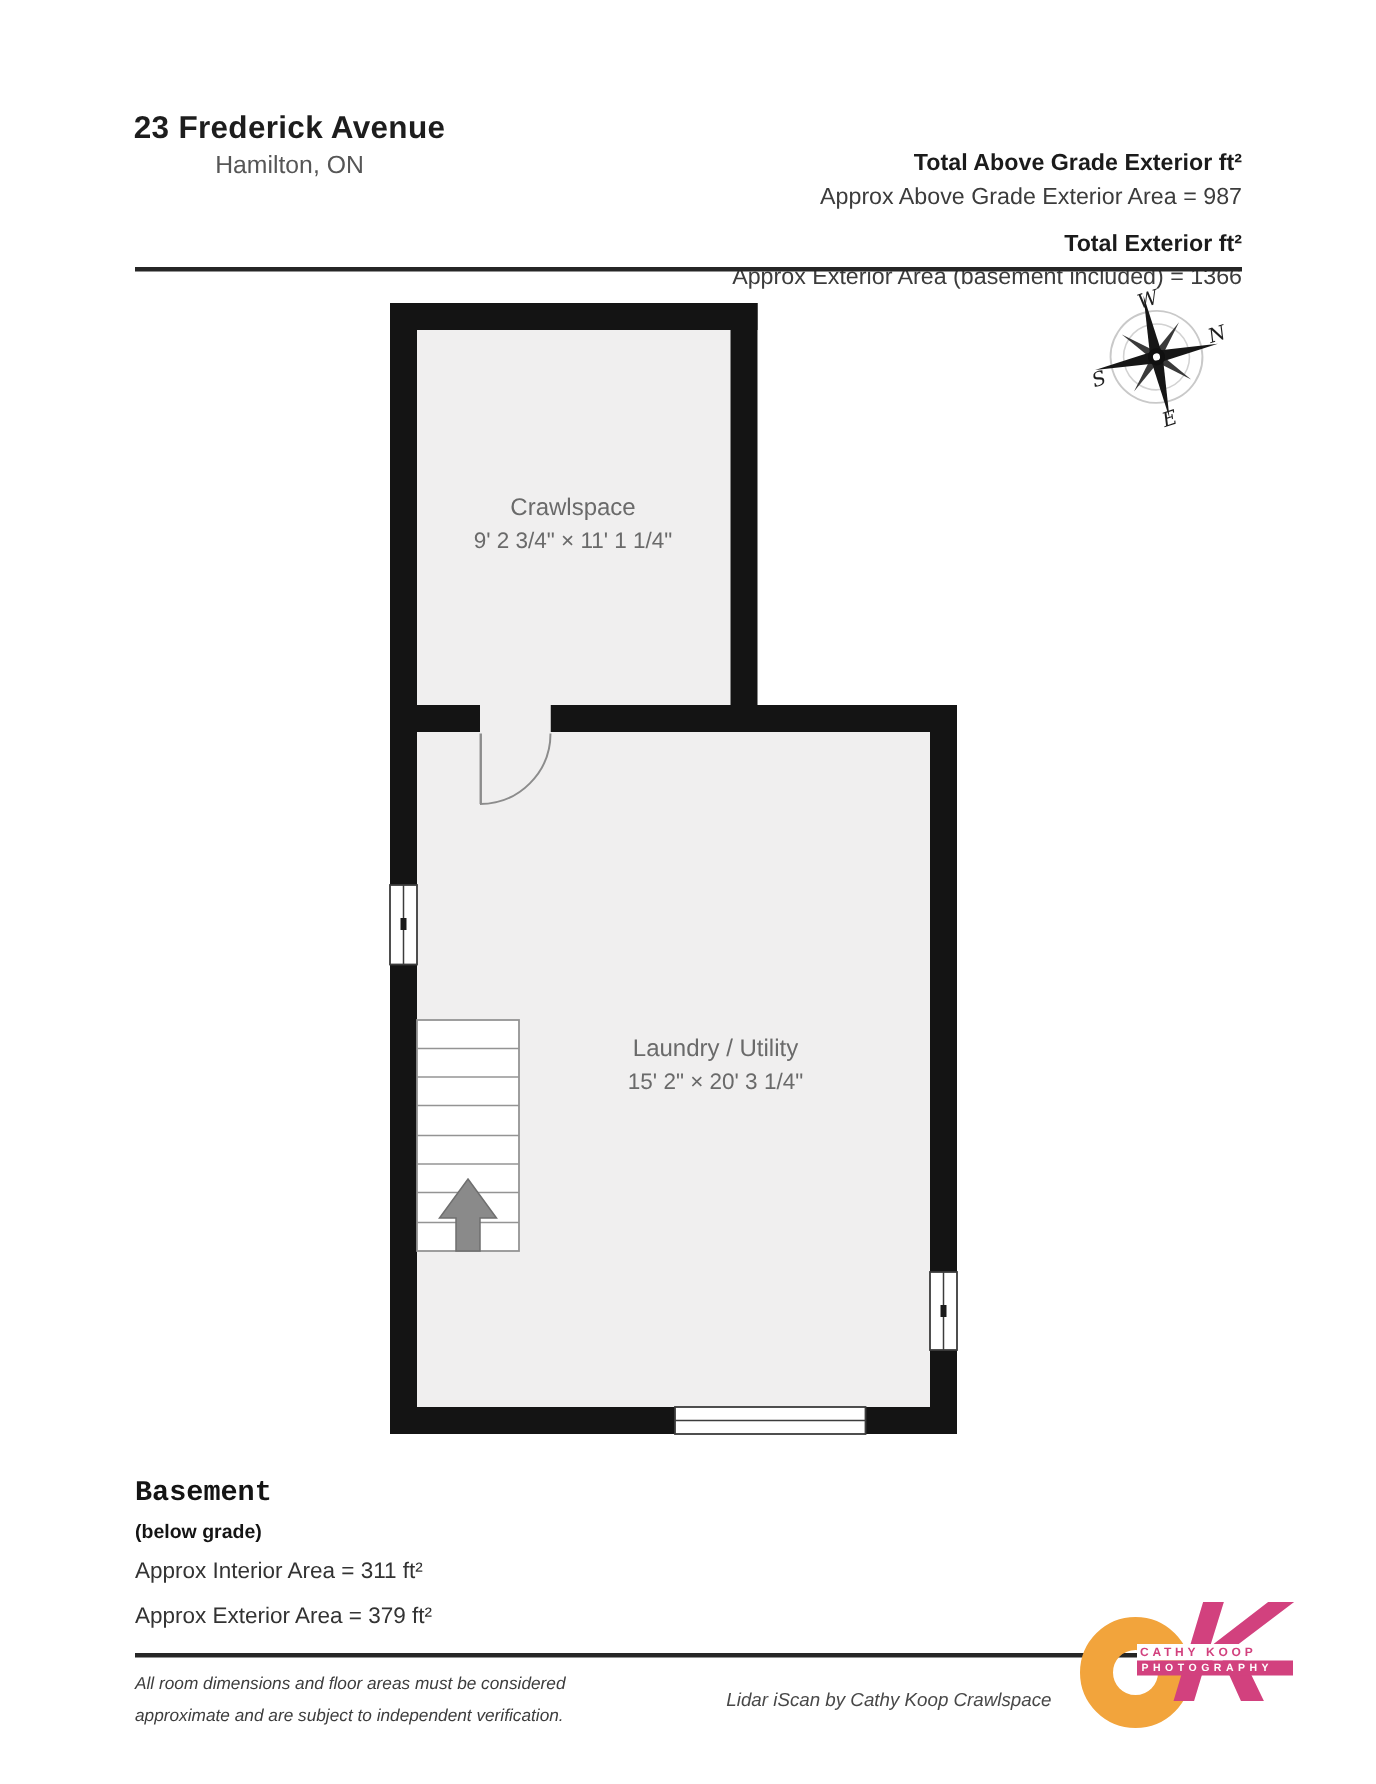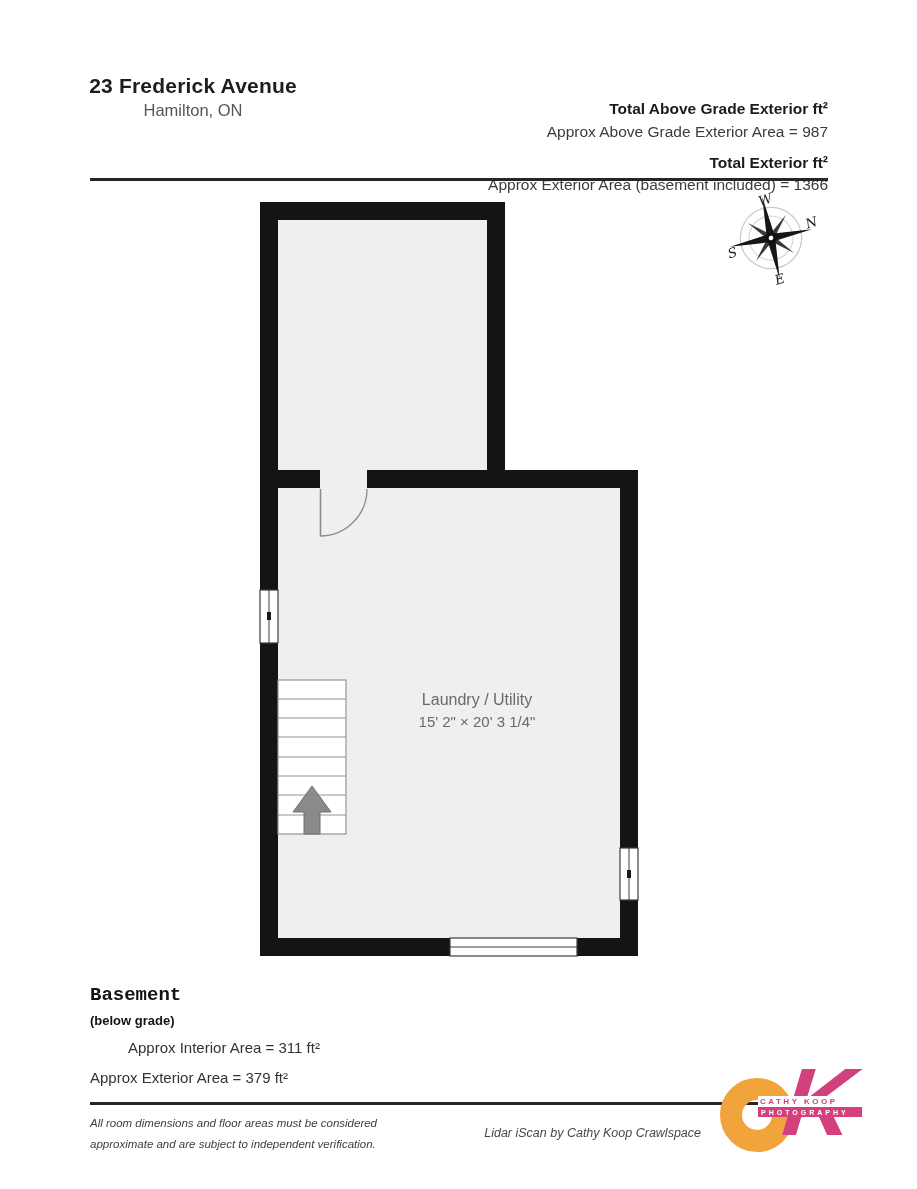--- a/index.html
+++ b/index.html
@@ -20,21 +20,21 @@
   .rule2{top:1102px;height:3px;}
   
   .room-label{text-align:center;color:#6a6a6a;line-height:1.4;}
   .room-name{font-size:16px;}
   .room-dims{font-size:15px;}
   .crawl-label{left:272px;top:328px;width:220px;}
   .laundry-label{left:327px;top:689px;width:300px;}
   
   .sum-title{left:90px;top:984px;font-size:19px;font-weight:bold;color:#141414;font-family:Liberation Mono, monospace;}
   .sum-sub{left:90px;top:1013px;font-size:13px;font-weight:bold;color:#141414;}
-  .sum-int{left:90px;top:1039px;font-size:15px;color:#333;margin-left:38px;}
+  .sum-int{left:90px;top:1039px;font-size:15px;color:#333;}
   .sum-ext{left:90px;top:1069px;font-size:15px;color:#333;}
   
   .disc{left:90px;top:1113px;font-size:11.5px;font-style:italic;color:#3d3d3d;line-height:1.8;}
   .watermark{left:293px;top:1119px;font-size:21px;color:#dadada;letter-spacing:1px;white-space:nowrap;}
   .credit{right:216px;top:1126px;font-size:12.5px;font-style:italic;color:#484848;white-space:nowrap;}
   
   .logo{left:714px;top:1070px;width:195px;height:112px;}
   .logo-o{position:absolute;left:6px;top:8px;width:30px;height:30px;border:22px solid #F2A43C;border-radius:50%;}
   .logo-k{position:absolute;left:70px;top:-26px;font-size:96px;font-weight:bold;font-style:italic;color:#D2417E;transform:skewX(-6deg);line-height:1.2;}
   .logo-text{position:absolute;left:44px;top:26px;z-index:3;width:104px;}
@@ -128,20 +128,24 @@
         <line x1="278" y1="737" x2="346" y2="737"></line>
         <line x1="278" y1="757" x2="346" y2="757"></line>
         <line x1="278" y1="776" x2="346" y2="776"></line>
         <line x1="278" y1="795" x2="346" y2="795"></line>
         <line x1="278" y1="815" x2="346" y2="815"></line>
       </g>
       <polygon points="312,786 331,812 320,812 320,834 304,834 304,812 293,812" fill="#8a8a8a" stroke="#6f6f6f" stroke-width="1"></polygon>
     </g>
   </svg>
 
+  <div class="abs room-label crawl-label">
+    <div class="room-name">Crawlspace</div>
+    <div class="room-dims">9' 2 3/4" × 11' 1 1/4"</div>
+  </div>
   <div class="abs room-label laundry-label">
     <div class="room-name">Laundry / Utility</div>
     <div class="room-dims">15' 2" × 20' 3 1/4"</div>
   </div>
 
   <div class="abs sum-title">Basement</div>
   <div class="abs sum-sub">(below grade)</div>
   <div class="abs sum-int">Approx Interior Area = 311 ft²</div>
   <div class="abs sum-ext">Approx Exterior Area = 379 ft²</div>
 

